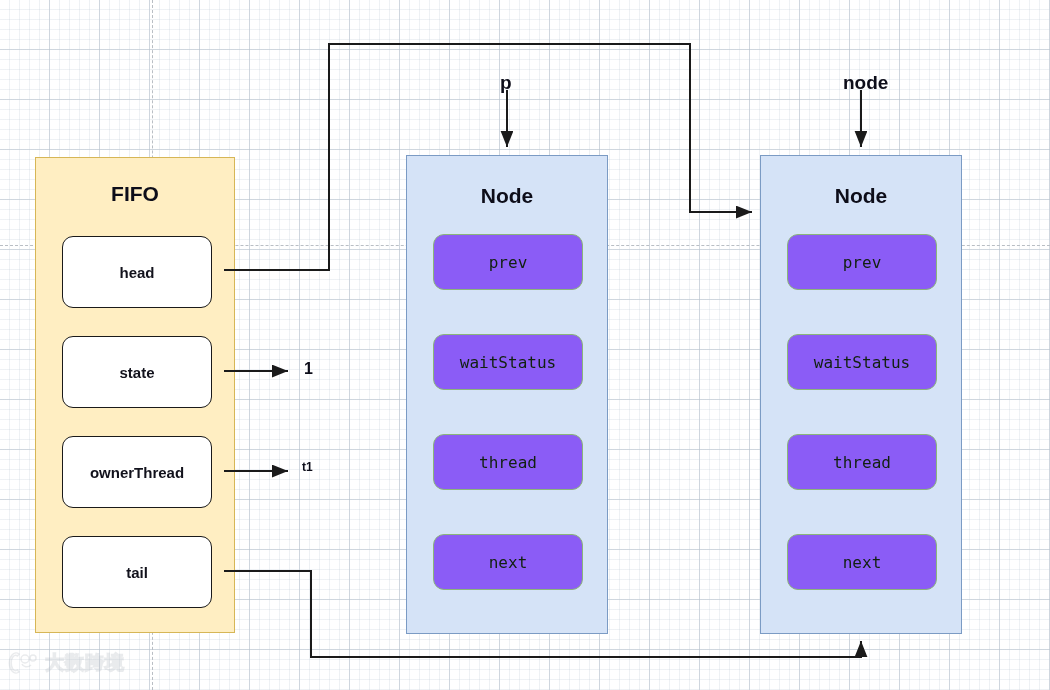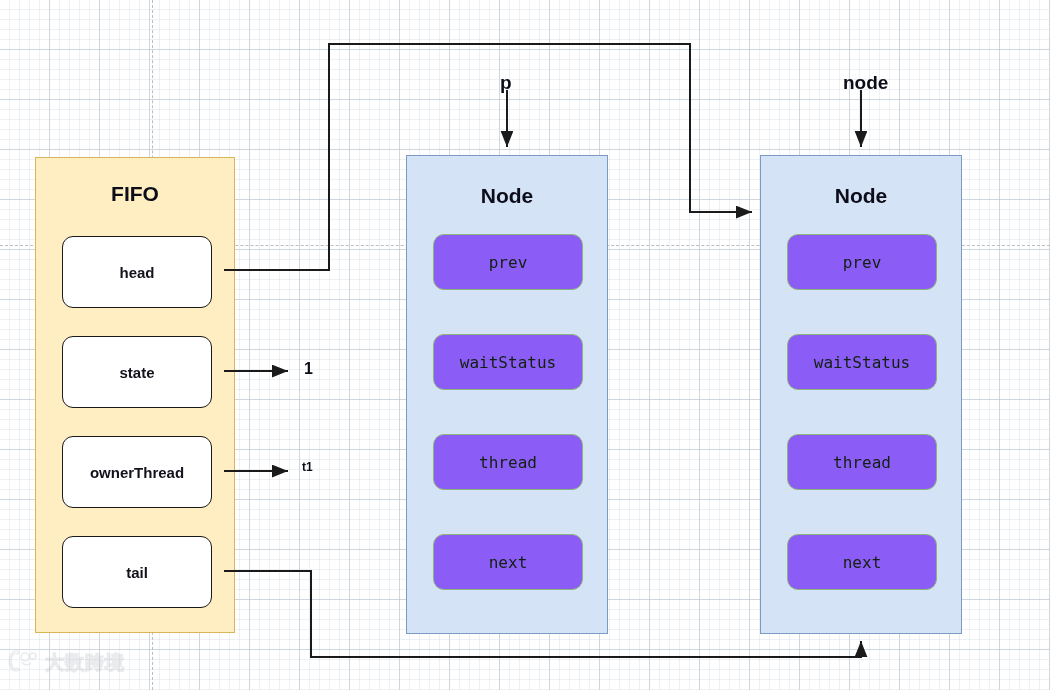--- a/index.html
+++ b/index.html
@@ -67,21 +67,21 @@
   .lbl-p{left:500px;top:72px;font-size:19px;}
   .lbl-node{left:843px;top:72px;font-size:19px;}
   .lbl-one{left:304px;top:360px;font-size:16px;}
   .lbl-t1{left:302px;top:460px;font-size:12px;}
 
   svg.edges{position:absolute;left:0;top:0;width:1050px;height:690px;overflow:visible;}
 
   
   .watermark{
     position:absolute;left:8px;top:650px;
-    display:flex;gap:7px;
+    display:flex;align-items:center;gap:7px;
     opacity:.30;pointer-events:none;
   }
   .wm-logo{
     width:30px;height:22px;position:relative;
   }
   .wm-text{
     font-size:19px;font-weight:bold;color:#ffffff;
     -webkit-text-stroke:1.4px #b9bec4;
     letter-spacing:1px;
     font-family:"DejaVu Sans", sans-serif;

